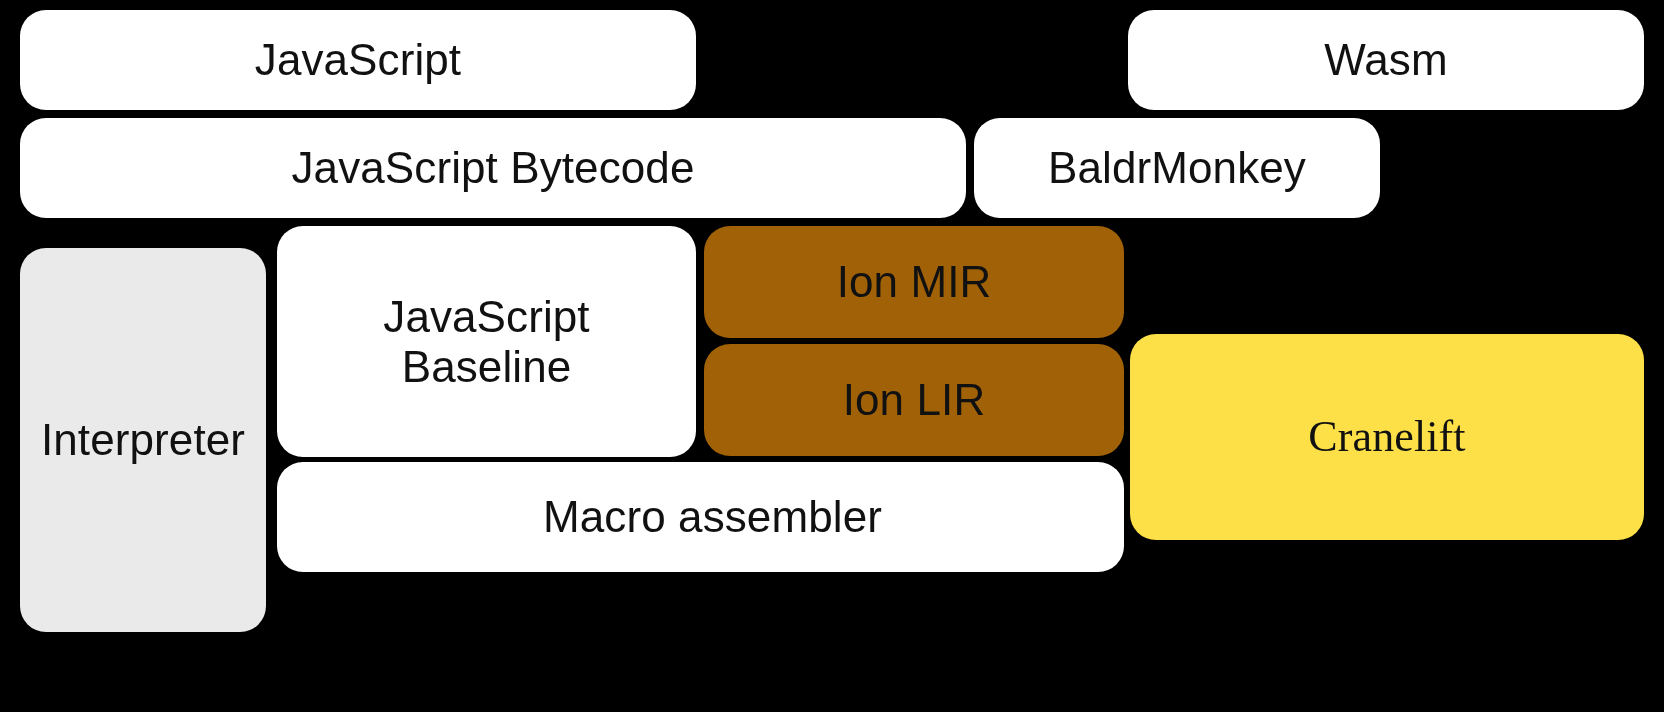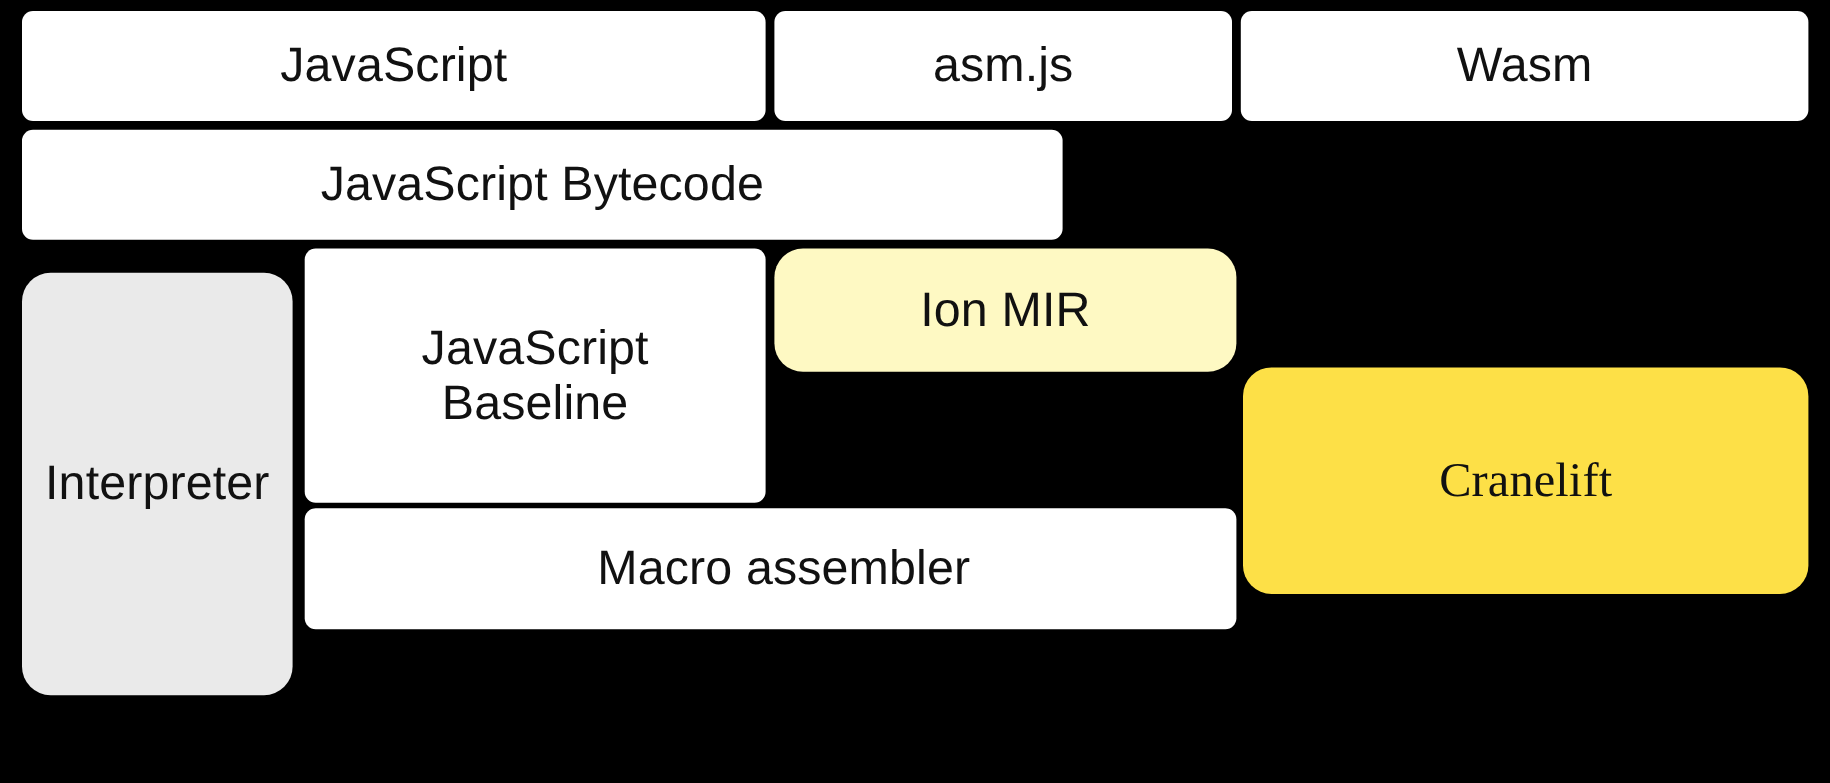--- a/index.html
+++ b/index.html
@@ -25,45 +25,46 @@
     text-align: center;
     border-radius: 26px;
     color: #111111;
     font-size: 44px;
     line-height: 1.12;
     letter-spacing: 0.1px;
     font-weight: 400;
     white-space: pre-line;
     padding: 2px 10px;
   }
-  .fill-white { background: #ffffff; border-radius: 10px; }
+  .fill-white { background: #ffffff; }
   .fill-gray  { background: #eaeaea; }
-  .fill-green { background: #fef9c3; text-align: right; }
+  .fill-green { background: #a16207; text-align: right; }
   .fill-pink  { background: #fde047; font-family: Liberation Serif, serif; }
 </style>
 </head>
 <body>
 
 <div id="stage">
 
   <div class="node fill-white" style="left:20px; top:10px; width:676px; height:100px;">JavaScript</div>
 
-  <div class="node fill-white" style="left:704px; top:10px; width:416px; height:100px;">asm.js</div>
 
   <div class="node fill-white" style="left:1128px; top:10px; width:516px; height:100px;text-align:right;">Wasm</div>
 
   <div class="node fill-white" style="left:20px; top:118px; width:946px; height:100px;">JavaScript Bytecode</div>
 
+  <div class="node fill-white" style="left:974px; top:118px; width:406px; height:100px;">BaldrMonkey</div>
 
   <div class="node fill-gray" style="left:20px; top:226px; width:246px; height:384px;margin-top:22px;">Interpreter</div>
 
   <div class="node fill-white" style="left:277px; top:226px; width:419px; height:231px;">JavaScript
 Baseline</div>
 
   <div class="node fill-green" style="left:704px; top:226px; width:420px; height:112px;">Ion MIR</div>
 
+  <div class="node fill-green" style="left:704px; top:344px; width:420px; height:112px;">Ion LIR</div>
 
   <div class="node fill-pink" style="left:1130px; top:334px; width:514px; height:206px;">Cranelift</div>
 
   <div class="node fill-white" style="left:277px; top:462px; width:847px; height:110px;padding-left:34px;">Macro assembler</div>
 
 
 </div>
 
 </body></html>

